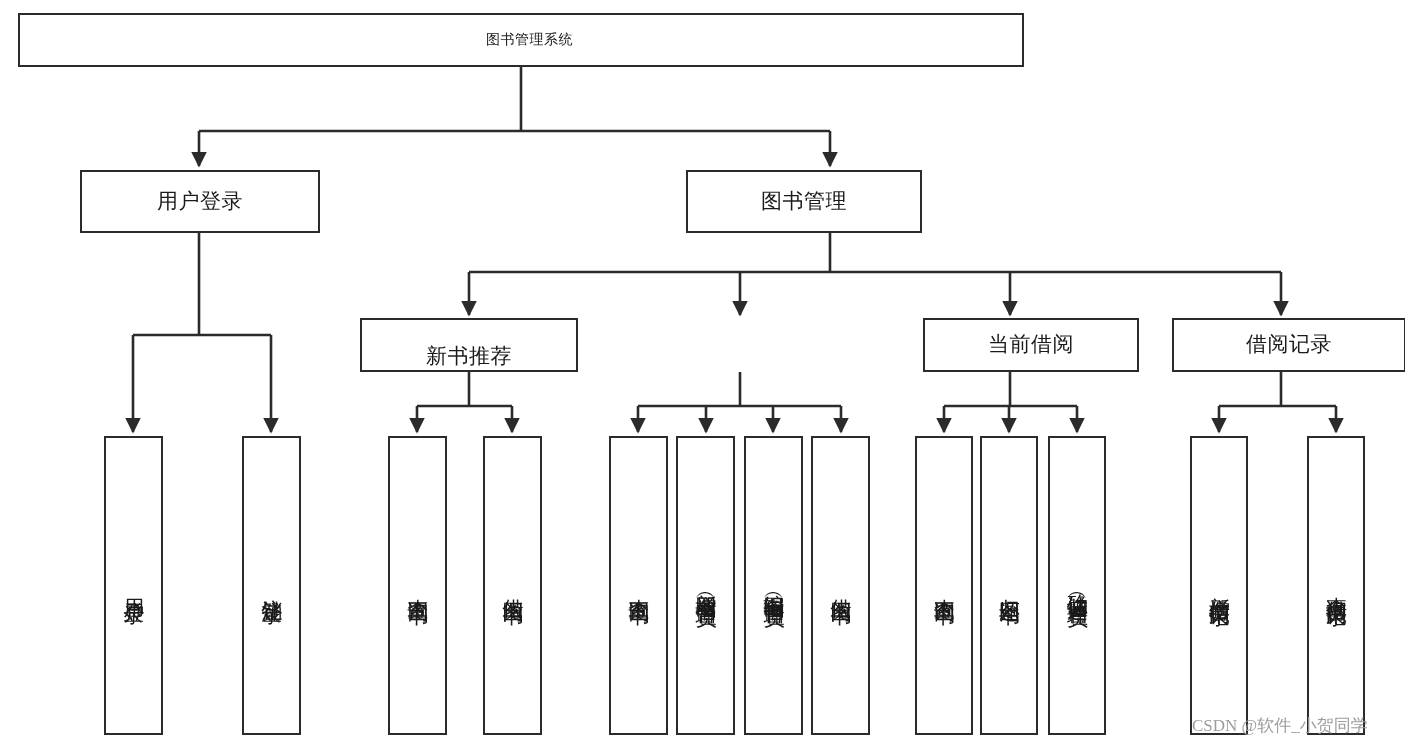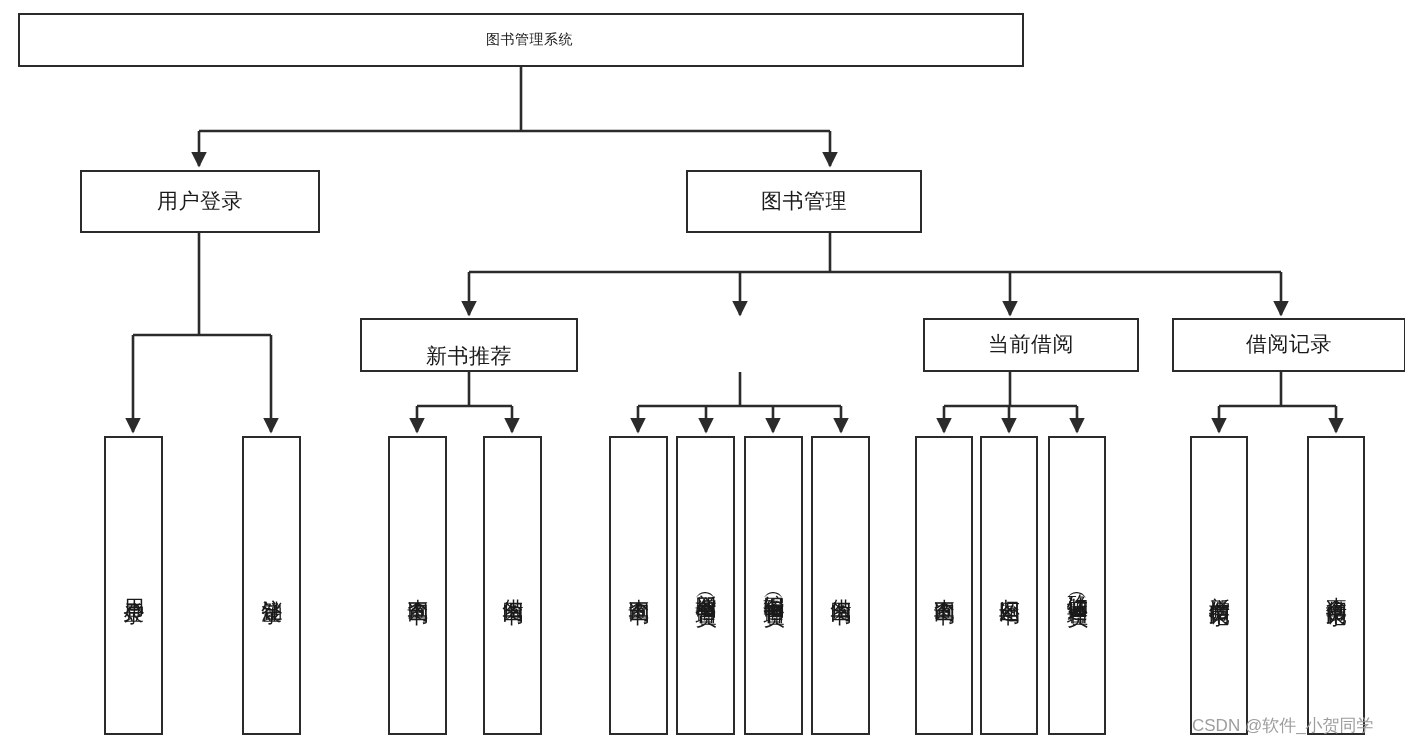--- a/index.html
+++ b/index.html
@@ -64,21 +64,21 @@
     line-height: 1;
     letter-spacing: 2px;
     max-height: 100%;
   }
   .watermark {
     position: absolute;
     font-size: 17px;
     color: #9d9d9d;
     white-space: nowrap;
     z-index: 3;
-    font-family: Liberation Sans, sans-serif;
+    font-family: Liberation Serif, serif;
   }
 </style>
 </head>
 <body>
 
 <div id="canvas">
 
   <svg id="edges" viewBox="0 0 1405 747" width="1405" height="747" xmlns="http://www.w3.org/2000/svg">
     <defs>
       <marker id="arrow" viewBox="0 0 10 10" refX="9" refY="5" markerWidth="6" markerHeight="6" orient="auto-start-reverse">

